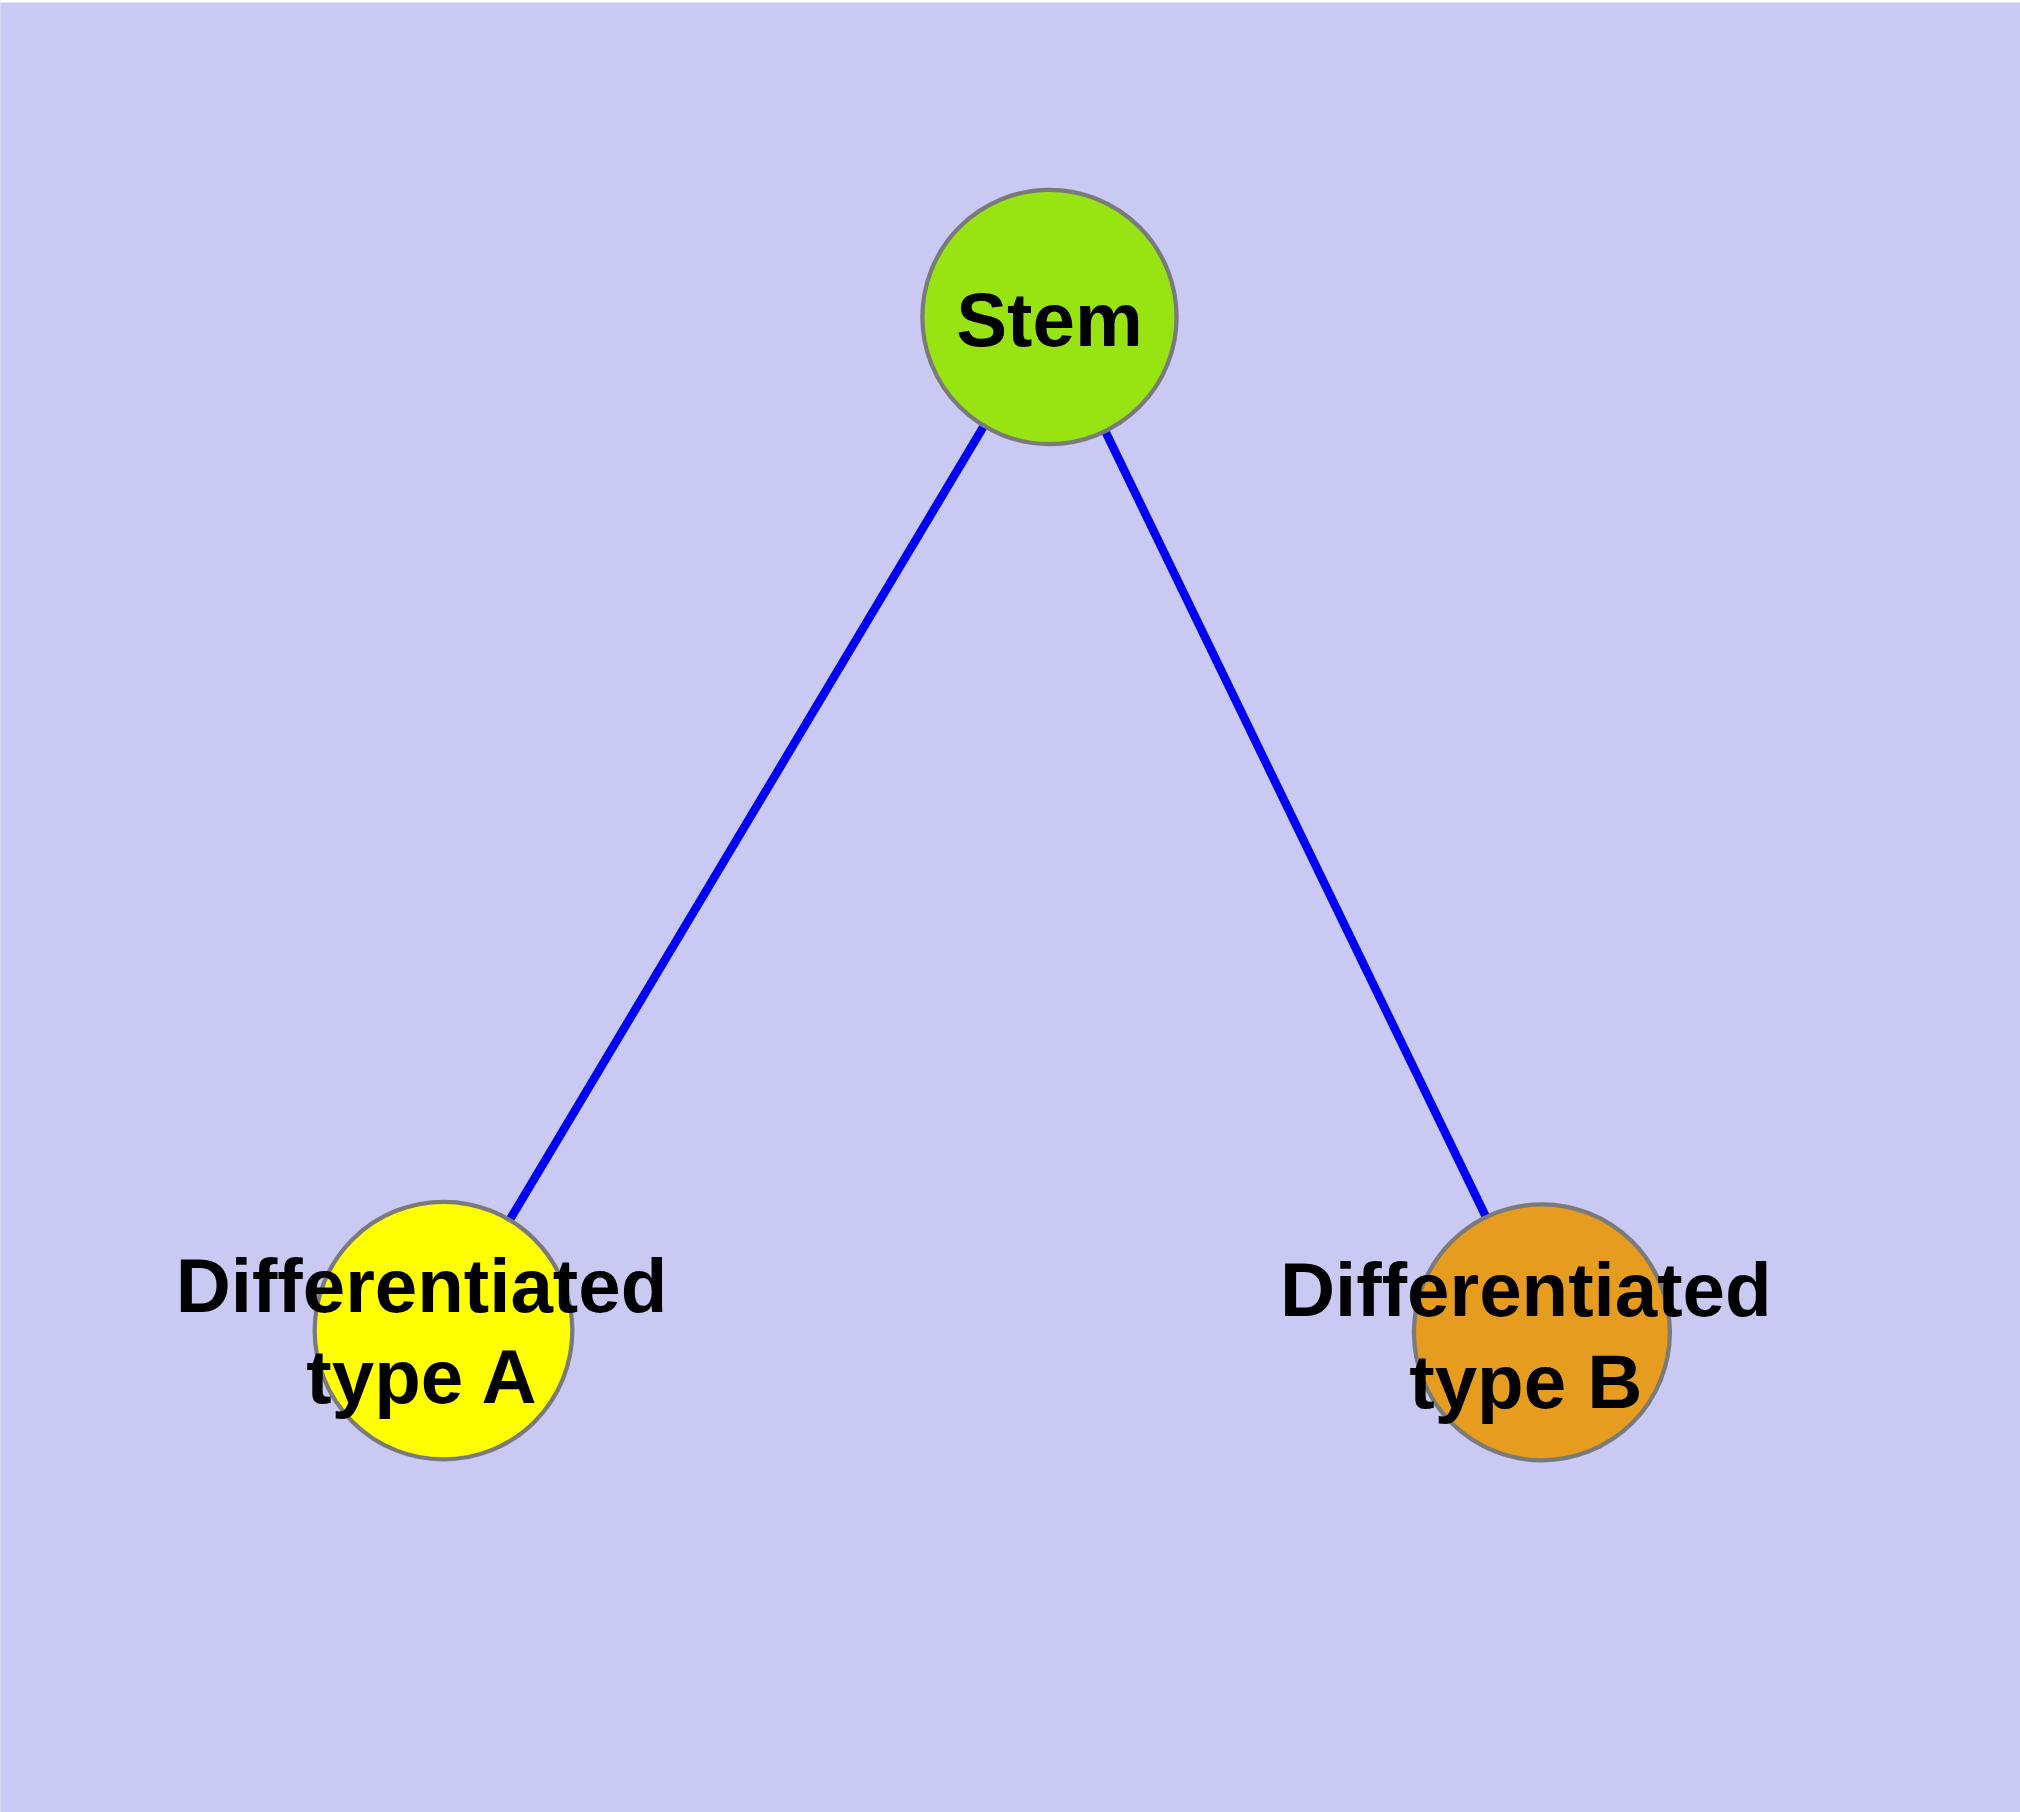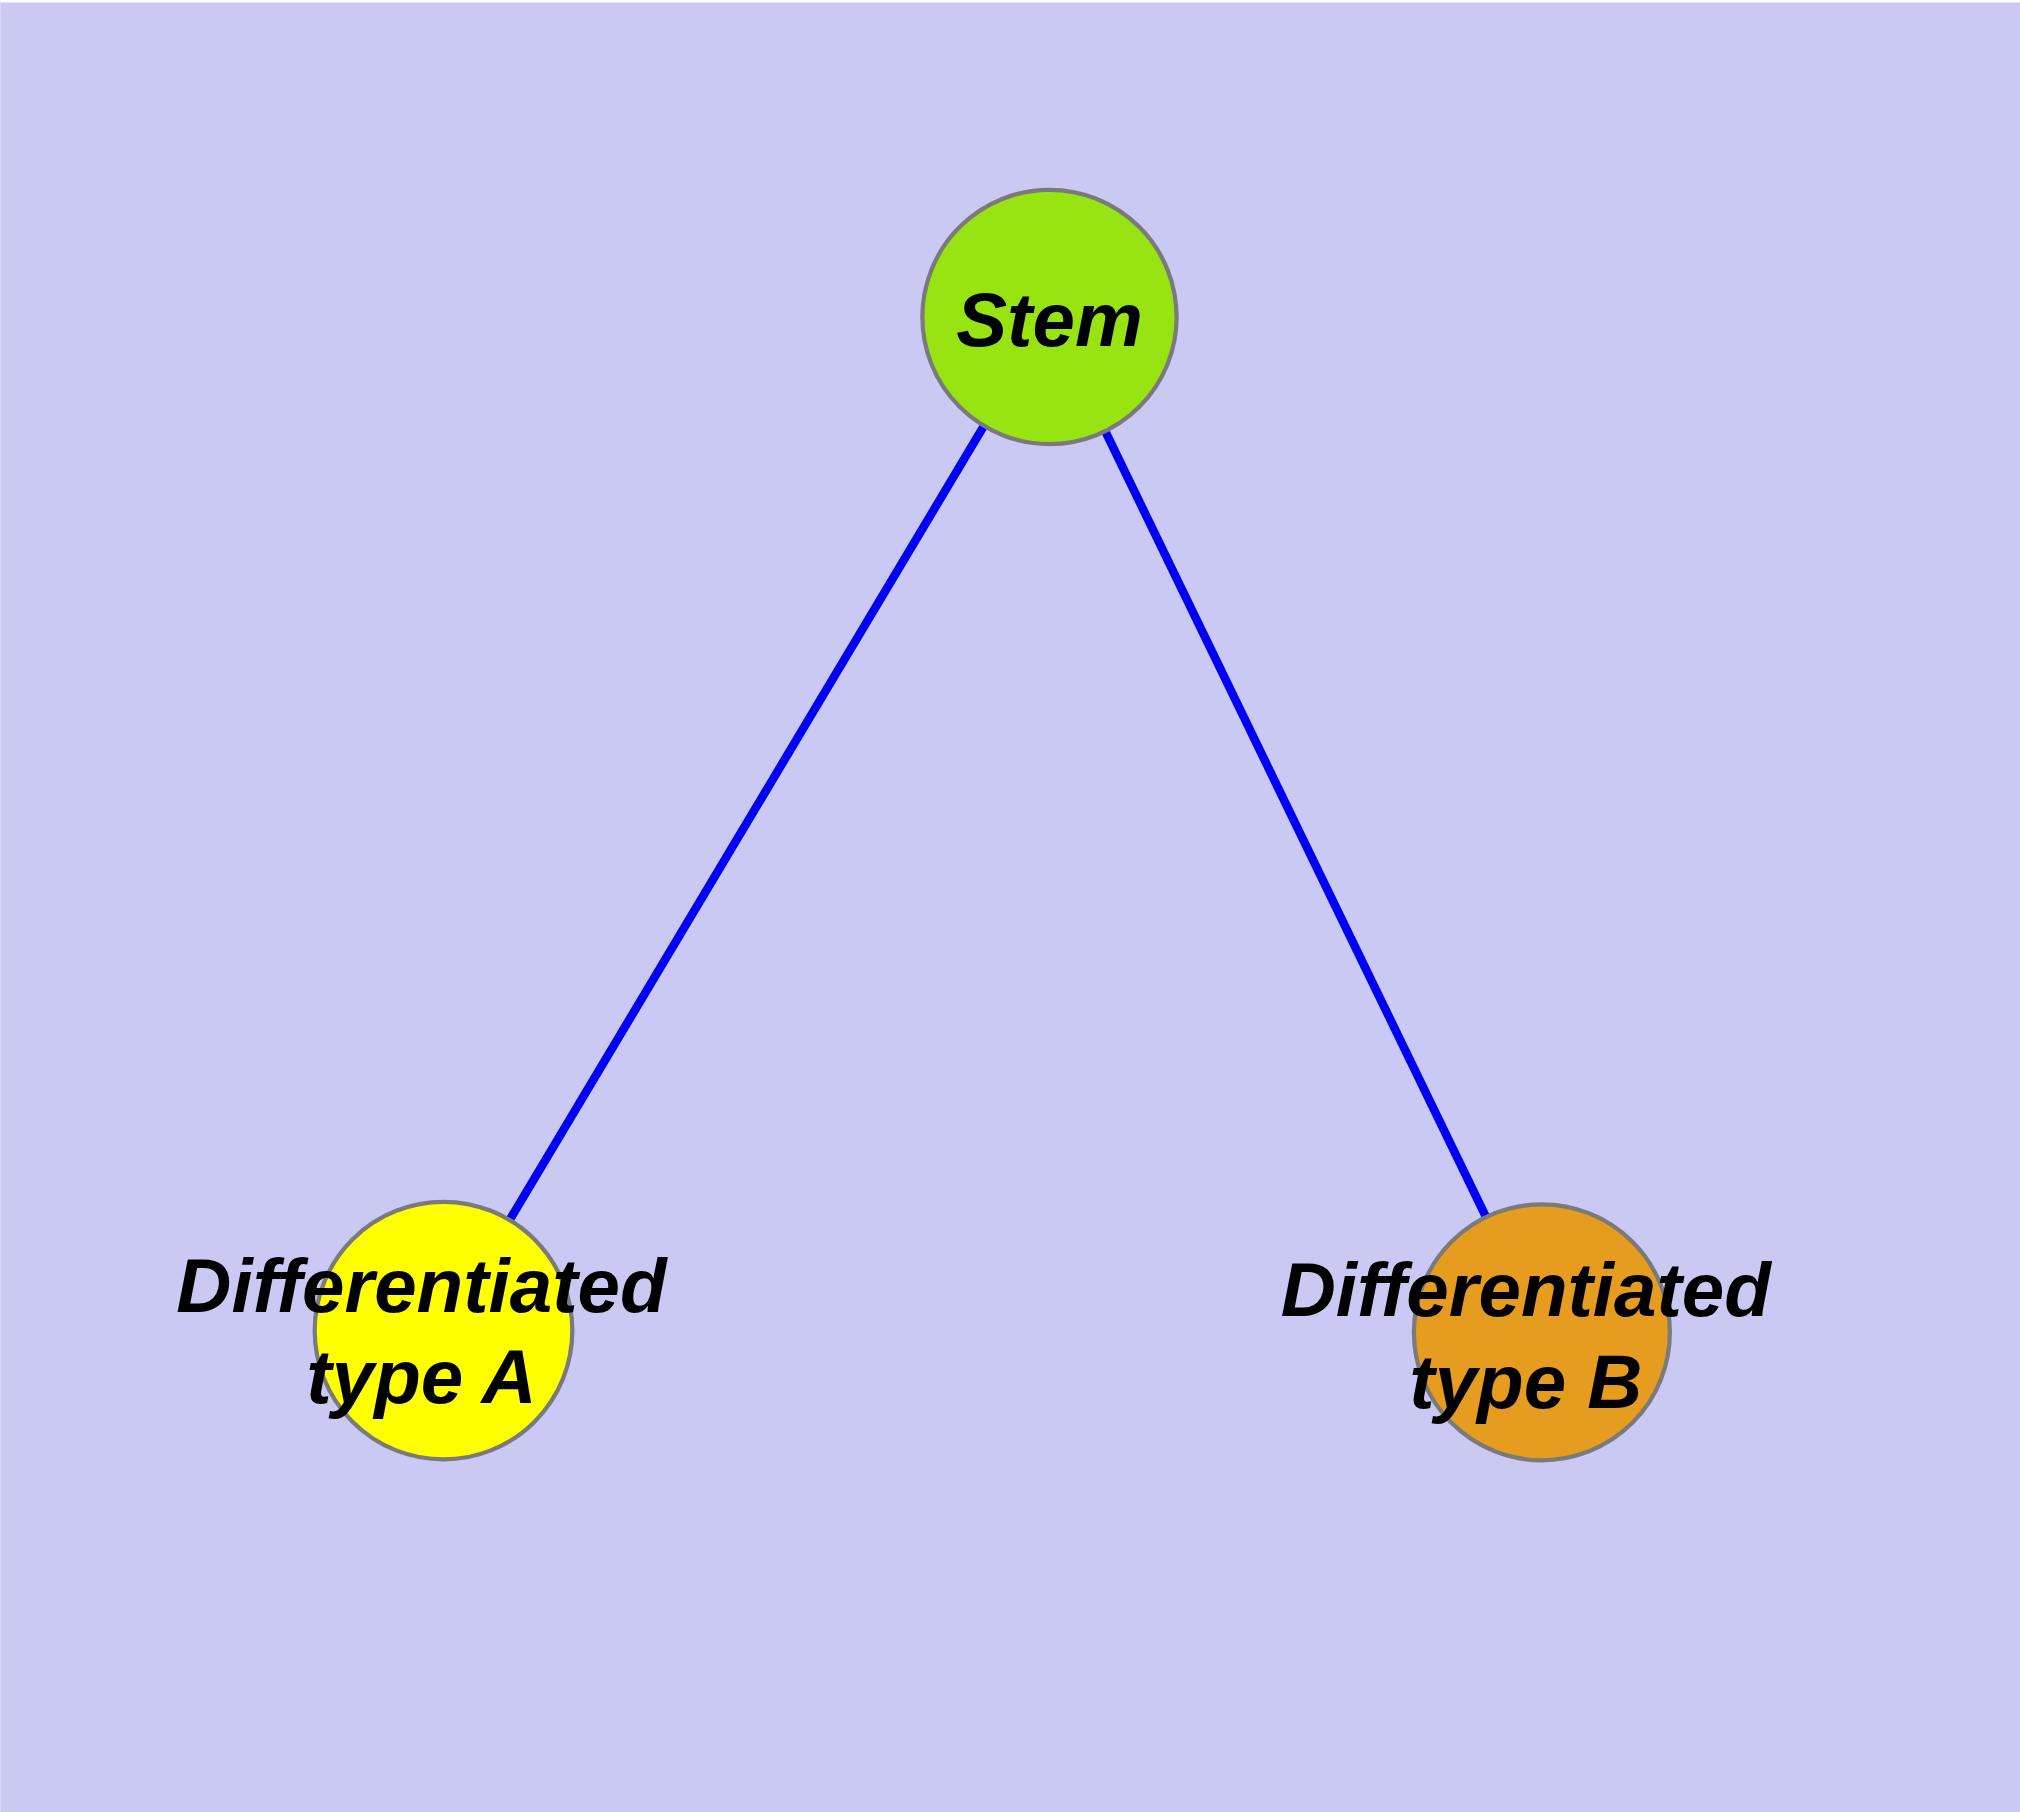--- a/index.html
+++ b/index.html
@@ -7,21 +7,20 @@
     padding: 0;
     background: #ffffff;
     width: 2021px;
     height: 1812px;
     overflow: hidden;
   }
   .canvas-wrap {
     position: relative;
     width: 2021px;
     height: 1540px;
-    font-style: italic;
   }
   svg {
     display: block;
   }
   text.node-label {
     font-family: "Liberation Sans", sans-serif;
     font-weight: bold;
     font-size: 90px;
     text-anchor: middle;
   }

